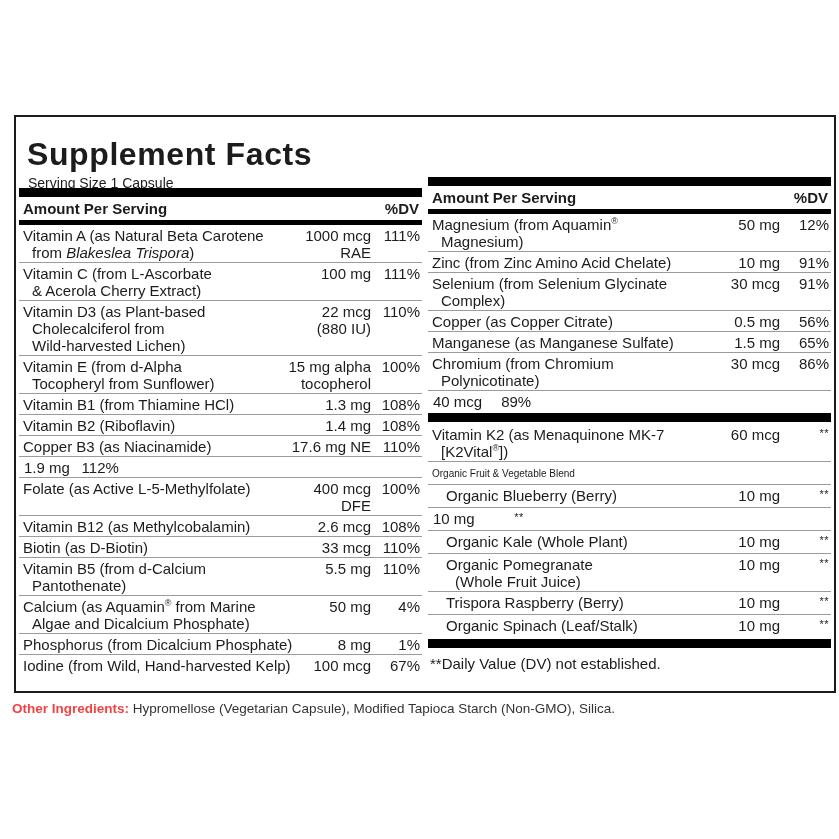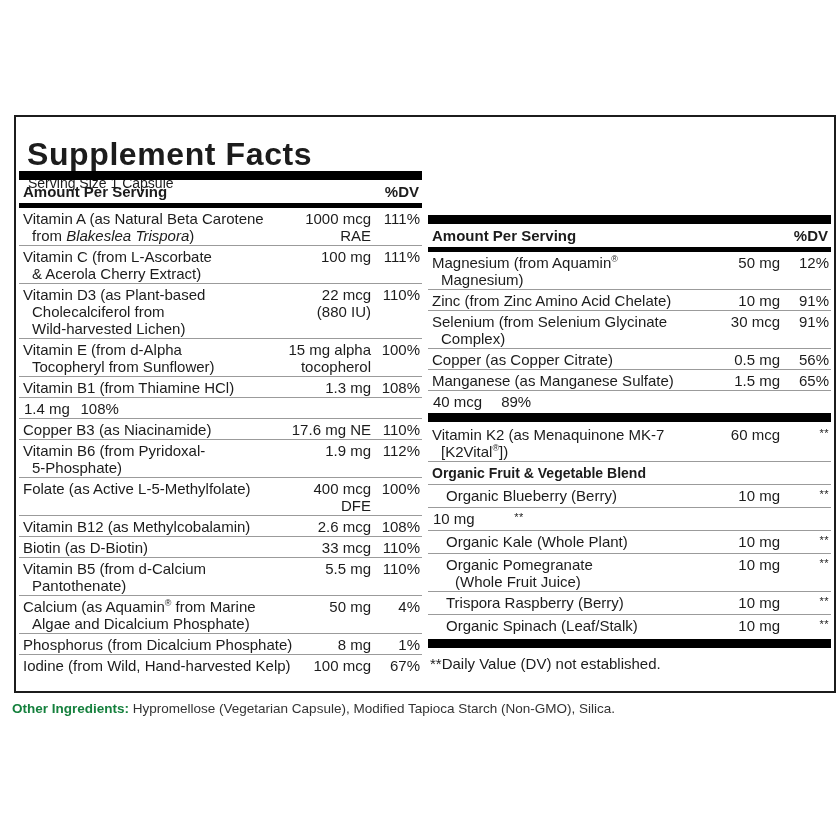--- a/index.html
+++ b/index.html
@@ -20,28 +20,28 @@
   .head{display:flex;font-weight:bold;font-size:15px;line-height:20px;padding:2px 3px 1px 4px;}
   .head .h-amount{flex:1;}
   .rows{display:flex;flex-direction:column;}
   .row{display:flex;align-items:flex-start;font-size:15px;line-height:17px;padding:2px 0 1px;}
   .sep{border-top:1.5px solid #9b9b9b;}
   .cell-name{flex:1;padding-left:13px;text-indent:-9px;white-space:pre-line;}
   .cell-name.indent{padding-left:27px;}
   .cell-amount{text-align:right;white-space:pre-line;margin-left:5px;flex-shrink:0;}
   .cell-dv{width:46px;text-align:right;padding-right:2px;margin-left:3px;flex-shrink:0;}
   .section{padding:3px 0 2px;}
-  .section .cell-name{font-weight:bold;text-indent:0;padding-left:4px;font-size:14px;}
+  .section .cell-name{font-weight:normal;text-indent:0;padding-left:4px;font-size:10px;}
   .rbar{height:9px;background:#000;margin:2px 0;flex-shrink:0;}
   .note{font-size:15px;line-height:18px;padding:5px 0 2px 2px;}
   .est{font-size:11px;letter-spacing:.5px;position:relative;top:-3px;}
   sup{font-size:60%;line-height:0;}
   i{font-style:italic;}
   .other{position:absolute;left:12px;top:700px;font-size:13.5px;line-height:17px;color:#333;width:810px;}
-  .other b{color:#15803d;}
+  .other b{color:#ef4444;}
 </style>
 </head>
 <body>
 
 <div class="page">
   <div class="panel">
     <div class="title">Supplement Facts</div>
     <div class="serving">Serving Size 1 Capsule</div>
 
     <div class="columns">
@@ -81,31 +81,30 @@
               <div class="cell-amount">15 mg alpha
 tocopherol</div>
               <div class="cell-dv">100%</div>
             </div>
             <div class="row sep">
               <div class="cell-name">Vitamin B1 (from Thiamine HCl)</div>
               <div class="cell-amount">1.3 mg</div>
               <div class="cell-dv">108%</div>
             </div>
             <div class="row sep">
+              <div class="cell-name">Vitamin B2 (Riboflavin)</div>
               <div class="cell-amount">1.4 mg</div>
               <div class="cell-dv">108%</div>
             </div>
             <div class="row sep">
               <div class="cell-name">Copper B3 (as Niacinamide)</div>
               <div class="cell-amount">17.6 mg NE</div>
               <div class="cell-dv">110%</div>
             </div>
             <div class="row sep">
-              <div class="cell-name">Vitamin B6 (from Pyridoxal-
-5-Phosphate)</div>
               <div class="cell-amount">1.9 mg</div>
               <div class="cell-dv">112%</div>
             </div>
             <div class="row sep">
               <div class="cell-name">Folate (as Active L-5-Methylfolate)</div>
               <div class="cell-amount">400 mcg
 DFE</div>
               <div class="cell-dv">100%</div>
             </div>
             <div class="row sep">
@@ -174,20 +173,26 @@
               <div class="cell-name">Copper (as Copper Citrate)</div>
               <div class="cell-amount">0.5 mg</div>
               <div class="cell-dv">56%</div>
             </div>
             <div class="row sep">
               <div class="cell-name">Manganese (as Manganese Sulfate)</div>
               <div class="cell-amount">1.5 mg</div>
               <div class="cell-dv">65%</div>
             </div>
             <div class="row sep">
+              <div class="cell-name">Chromium (from Chromium
+Polynicotinate)</div>
+              <div class="cell-amount">30 mcg</div>
+              <div class="cell-dv">86%</div>
+            </div>
+            <div class="row sep">
               <div class="cell-amount">40 mcg</div>
               <div class="cell-dv">89%</div>
             </div>
             <div class="rbar"></div>
             <div class="row">
               <div class="cell-name">Vitamin K2 (as Menaquinone MK-7
 [K2Vital<sup>®</sup>])</div>
               <div class="cell-amount">60 mcg</div>
               <div class="cell-dv"><span class="est">**</span></div>
             </div>

